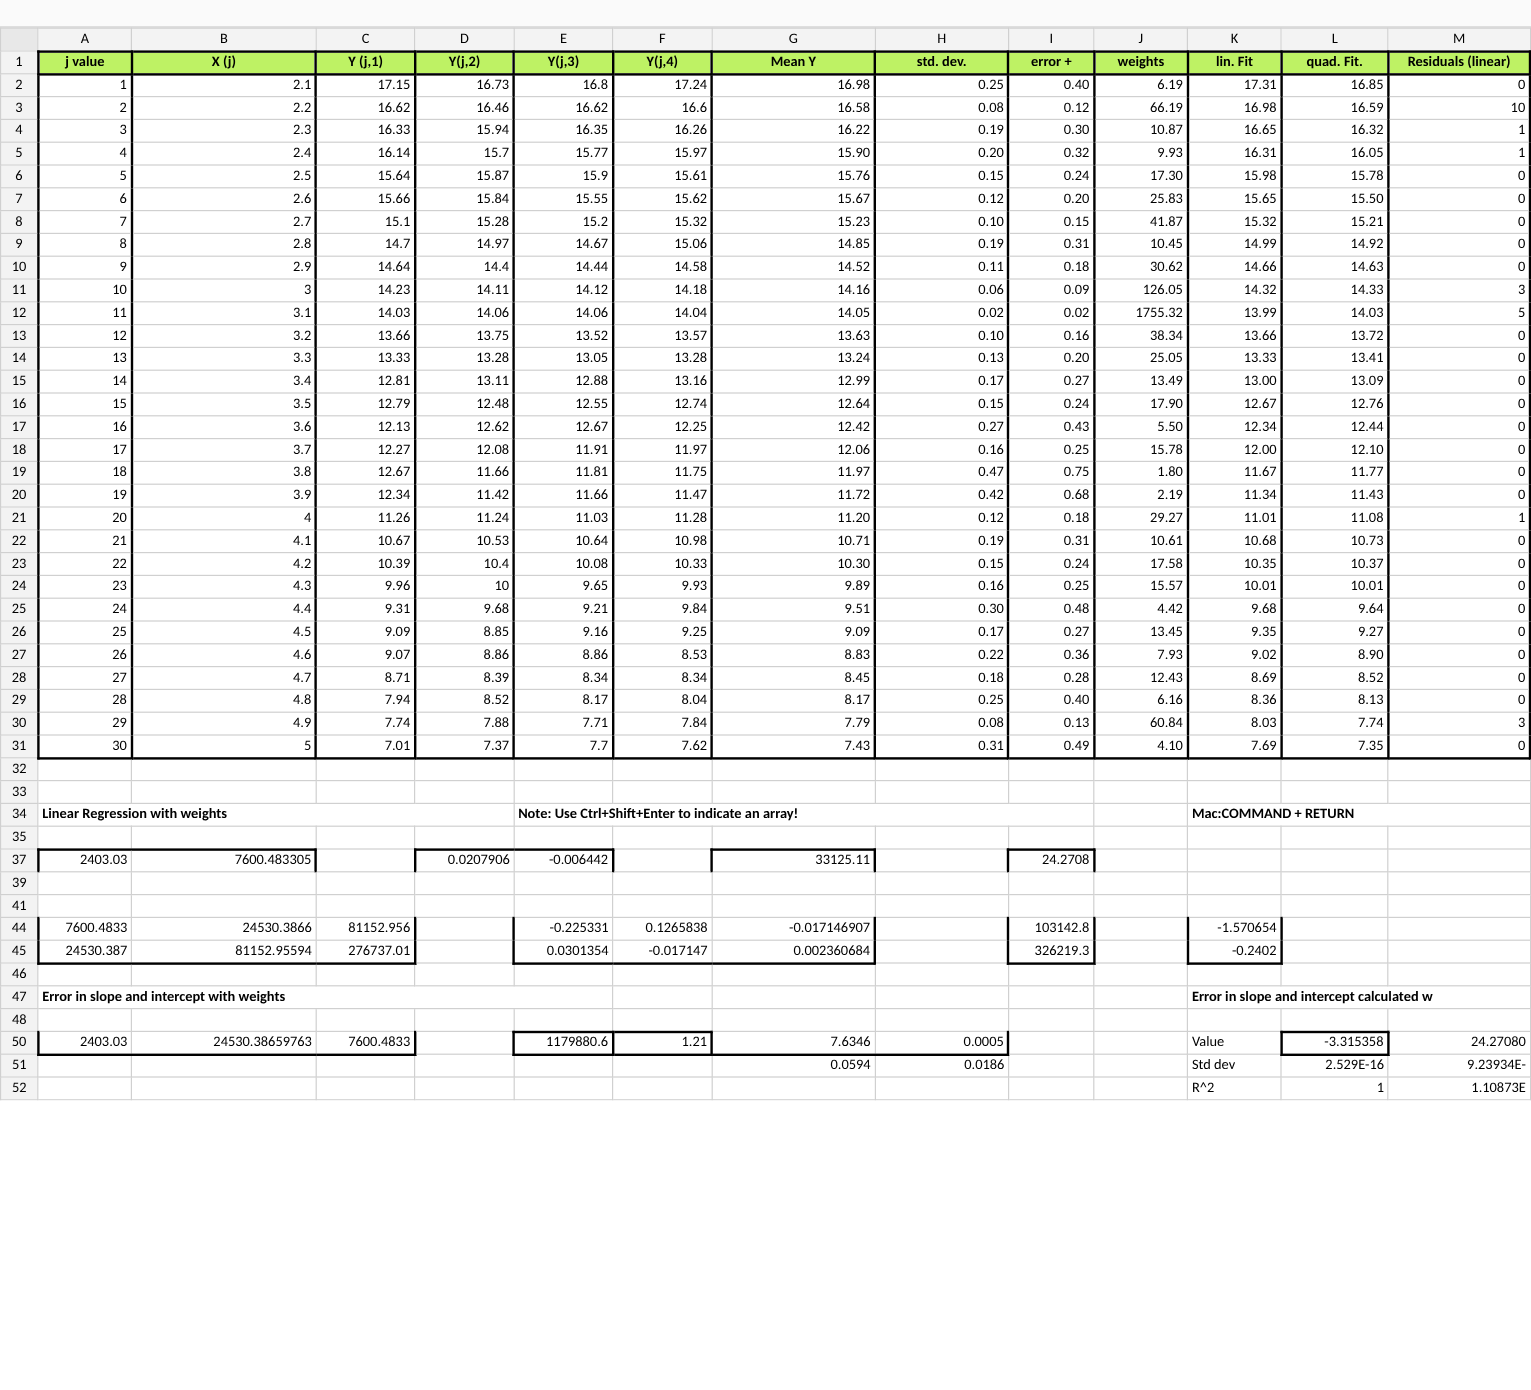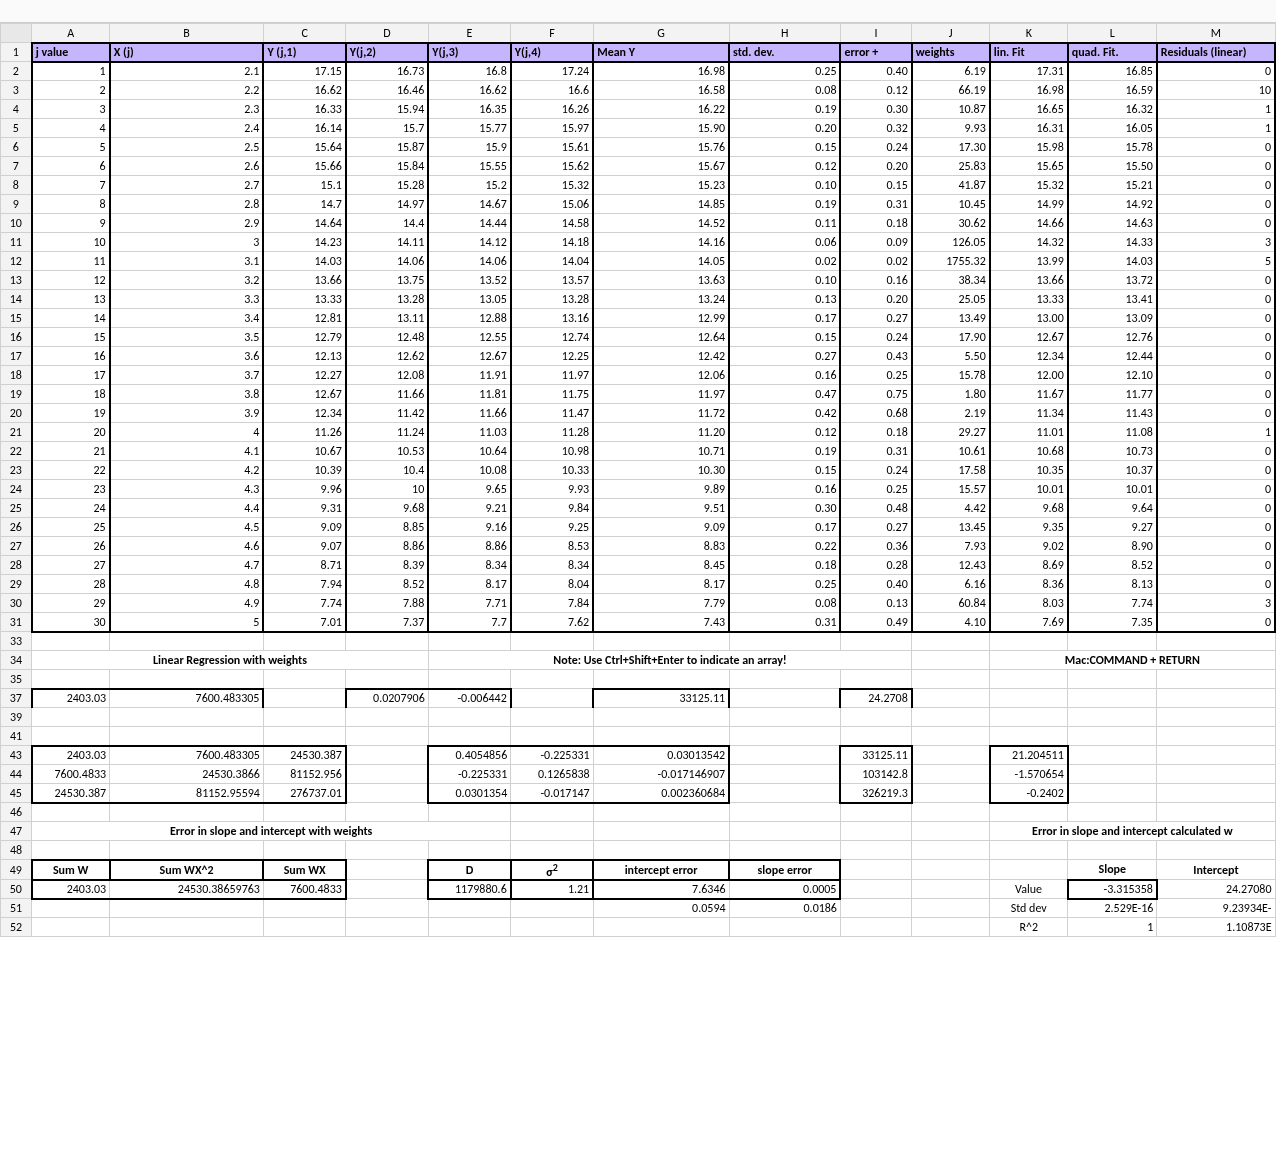--- a/index.html
+++ b/index.html
@@ -4,23 +4,23 @@
 <style>
   html,body{margin:0;padding:0;font-family:Calibri,Arial,sans-serif;font-size:12px;color:#000;background:#fff}
   .sheet{width:1276px}
   table{border-collapse:collapse;table-layout:fixed;width:100%}
   th,td{border:1px solid #d0d0d0;height:19px;padding:0 3px;overflow:hidden;white-space:nowrap;text-overflow:clip;box-sizing:border-box}
   th{background:#f3f3f3;font-weight:normal;text-align:center}
   th.corner{background:#e8e8e8}
   th.rowhead{width:28px;text-align:center;background:#f3f3f3}
   .col-A{width:70px}.col-B{width:138px}.col-C{width:74px}.col-D{width:74px}.col-E{width:74px}.col-F{width:74px}
   .col-G{width:122px}.col-H{width:100px}.col-I{width:64px}.col-J{width:70px}.col-K{width:70px}.col-L{width:80px}.col-M{width:106px}
-  .hdrcell{background:#c4b5fd;font-weight:bold;text-align:left;border:2px solid #000}
+  .hdrcell{background:#bef264;font-weight:bold;text-align:center;border:2px solid #000}
   .num{text-align:right}
-  .txt{text-align:center}
+  .txt{text-align:left}
   .bold{font-weight:bold}
   .box{border:2px solid #000}
   .box-l{border-left:2px solid #000}
   .box-r{border-right:2px solid #000}
   .box-t{border-top:2px solid #000}
   .box-b{border-bottom:2px solid #000}
   .formula-bar{height:22px;border-bottom:1px solid #ccc;background:#fafafa}
 </style>
 </head>
 <body>
@@ -553,20 +553,36 @@
           <td class="num box-r box-b">7.62</td>
           <td class="num box-r box-b">7.43</td>
           <td class="num box-r box-b">0.31</td>
           <td class="num box-r box-b">0.49</td>
           <td class="num box-r box-b">4.10</td>
           <td class="num box-r box-b">7.69</td>
           <td class="num box-r box-b">7.35</td>
           <td class="num box-r box-b">0</td>
         </tr>
         <tr>
+          <th class="rowhead">32</th>
+          <td></td>
+          <td></td>
+          <td></td>
+          <td></td>
+          <td></td>
+          <td></td>
+          <td></td>
+          <td></td>
+          <td></td>
+          <td></td>
+          <td></td>
+          <td></td>
+          <td></td>
+        </tr>
+        <tr>
           <th class="rowhead">33</th>
           <td></td>
           <td></td>
           <td></td>
           <td></td>
           <td></td>
           <td></td>
           <td></td>
           <td></td>
           <td></td>
@@ -636,36 +652,20 @@
           <td></td>
           <td></td>
           <td></td>
           <td></td>
           <td></td>
           <td></td>
           <td></td>
           <td></td>
           <td></td>
           <td></td>
-          <td></td>
-          <td></td>
-        </tr>
-        <tr>
-          <th class="rowhead">43</th>
-          <td class="num box-l box-t">2403.03</td>
-          <td class="num box-t">7600.483305</td>
-          <td class="num box-r box-t">24530.387</td>
-          <td></td>
-          <td class="num box-l box-t">0.4054856</td>
-          <td class="num box-t">-0.225331</td>
-          <td class="num box-r box-t">0.03013542</td>
-          <td></td>
-          <td class="num box-l box-r box-t">33125.11</td>
-          <td></td>
-          <td class="num box-l box-r box-t">21.204511</td>
           <td></td>
           <td></td>
         </tr>
         <tr>
           <th class="rowhead">44</th>
           <td class="num box-l">7600.4833</td>
           <td class="num">24530.3866</td>
           <td class="num box-r">81152.956</td>
           <td></td>
           <td class="num box-l">-0.225331</td>
@@ -728,36 +728,20 @@
           <td></td>
           <td></td>
           <td></td>
           <td></td>
           <td></td>
           <td></td>
           <td></td>
           <td></td>
           <td></td>
           <td></td>
-        </tr>
-        <tr>
-          <th class="rowhead">49</th>
-          <td class="txt bold box">Sum W</td>
-          <td class="txt bold box">Sum WX^2</td>
-          <td class="txt bold box">Sum WX</td>
-          <td></td>
-          <td class="txt bold box">D</td>
-          <td class="txt bold box">σ<sup>2</sup></td>
-          <td class="txt bold box">intercept error</td>
-          <td class="txt bold box">slope error</td>
-          <td></td>
-          <td></td>
-          <td></td>
-          <td class="txt bold">Slope</td>
-          <td class="txt bold">Intercept</td>
         </tr>
         <tr>
           <th class="rowhead">50</th>
           <td class="num box-l box-b">2403.03</td>
           <td class="num box-b">24530.38659763</td>
           <td class="num box-r box-b">7600.4833</td>
           <td></td>
           <td class="num box box-b">1179880.6</td>
           <td class="num box box-b">1.21</td>
           <td class="num box-b box-l">7.6346</td>

